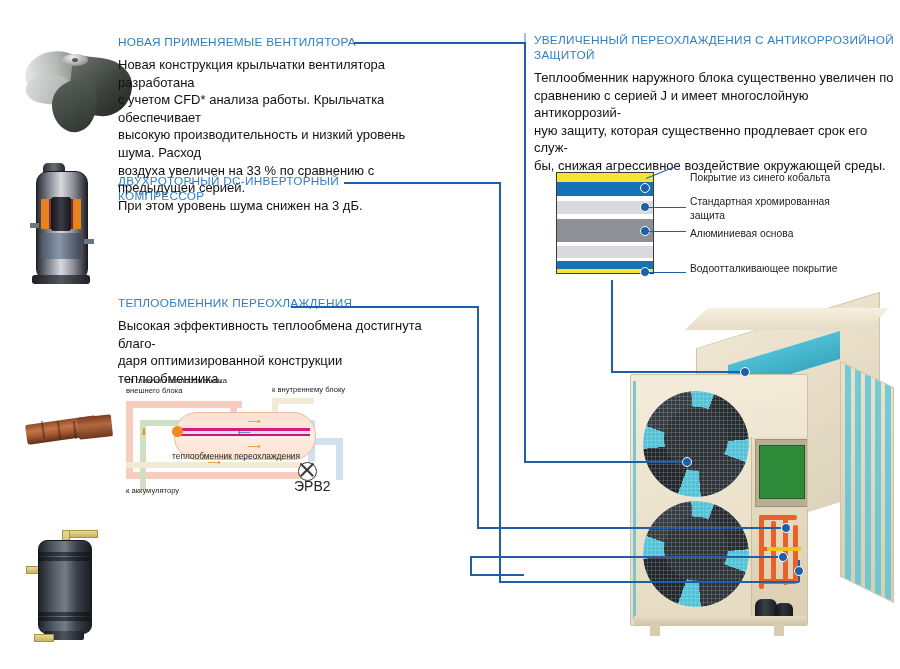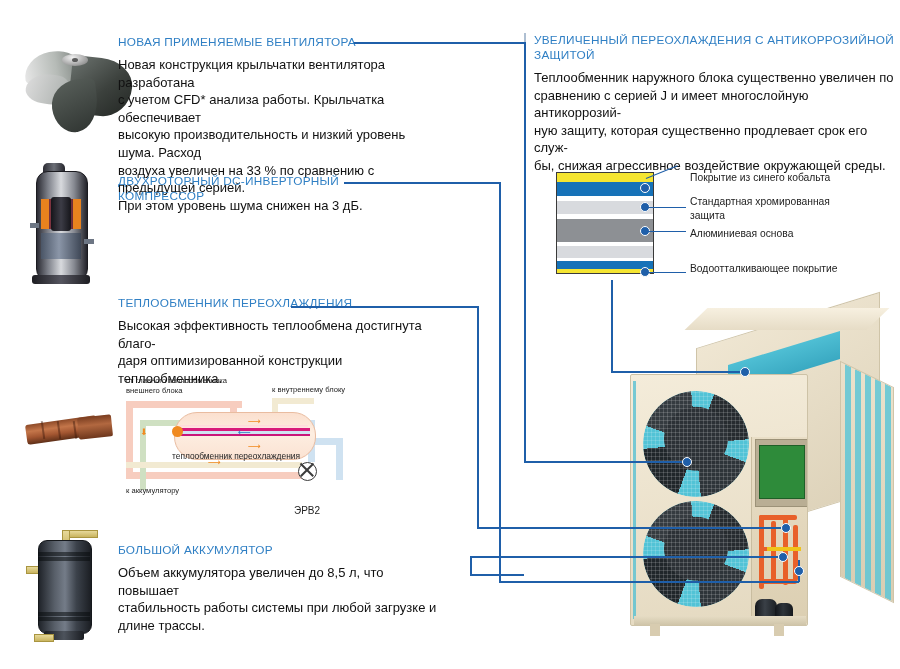--- a/index.html
+++ b/index.html
@@ -226,26 +226,20 @@
     <div class="ttl">ДВУХРОТОРНЫЙ DC-ИНВЕРТОРНЫЙ
 КОМПРЕССОР</div>
   </div>
 
   <div class="blk" style="left:118px;top:296px;width:320px;">
     <div class="ttl">ТЕПЛООБМЕННИК ПЕРЕОХЛАЖДЕНИЯ</div>
     <div class="body">Высокая эффективность теплообмена достигнута благо-
 даря оптимизированной конструкции теплообменника.</div>
   </div>
 
-  <div class="blk" style="left:118px;top:543px;width:330px;">
-    <div class="ttl">БОЛЬШОЙ АККУМУЛЯТОР</div>
-    <div class="body">Объем аккумулятора увеличен до 8,5 л, что повышает
-стабильность работы системы при любой загрузке и
-длине трассы.</div>
-  </div>
 
   <div class="blk" style="left:534px;top:33px;width:360px;">
     <div class="ttl">УВЕЛИЧЕННЫЙ ПЕРЕОХЛАЖДЕНИЯ С АНТИКОРРОЗИЙНОЙ
 ЗАЩИТОЙ</div>
     <div class="body">Теплообменник наружного блока существенно увеличен по
 сравнению с серией J и имеет многослойную антикоррозий-
 ную защиту, которая существенно продлевает срок его служ-
 бы, снижая агрессивное воздействие окружающей среды.</div>
   </div>
 
@@ -280,21 +274,21 @@
     <div class="dot-or"></div>
 
     <div class="arrow" style="left:136px;top:41px;">⟶</div>
     <div class="arrow bl" style="left:126px;top:52px;">⟵</div>
     <div class="arrow" style="left:136px;top:66px;">⟶</div>
     <div class="arrow" style="left:96px;top:82px;">⟶</div>
     <div class="arrow" style="left:28px;top:52px;">⬇</div>
 
     <div class="t" style="left:60px;top:76px;font-size:8.4px;">теплообменник переохлаждения</div>
     <div class="valve"></div>
-    <div class="t" style="left:182px;top:106px;font-size:10px;margin-top:24px;">ЭРВ2</div>
+    <div class="t" style="left:182px;top:106px;font-size:14px;">ЭРВ2</div>
     <div class="t" style="left:14px;top:110px;">к аккумулятору</div>
   </div>
 
   <div class="stack" id="coating-stack">
       <div class="lay" style="top: 0%; height: 9%; background: rgb(245, 229, 49);"></div>
       <div class="lay" style="top: 9%; height: 14%; background: rgb(22, 114, 184);"></div>
       <div class="lay" style="top: 23%; height: 5%; background: rgb(255, 255, 255);"></div>
       <div class="lay" style="top: 28%; height: 13%; background: rgb(216, 218, 222);"></div>
       <div class="lay" style="top: 41%; height: 5%; background: rgb(255, 255, 255);"></div>
       <div class="lay" style="top: 46%; height: 23%; background: rgb(141, 144, 148);"></div>

